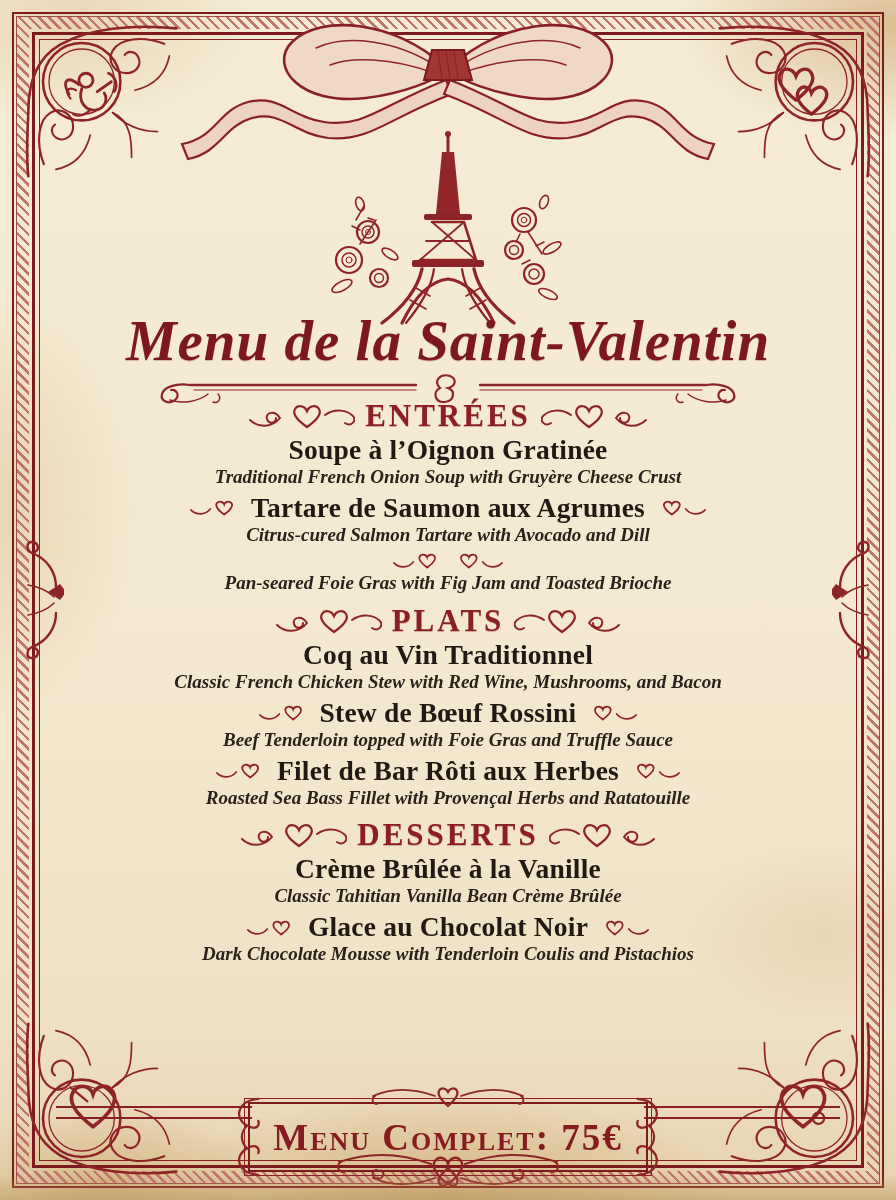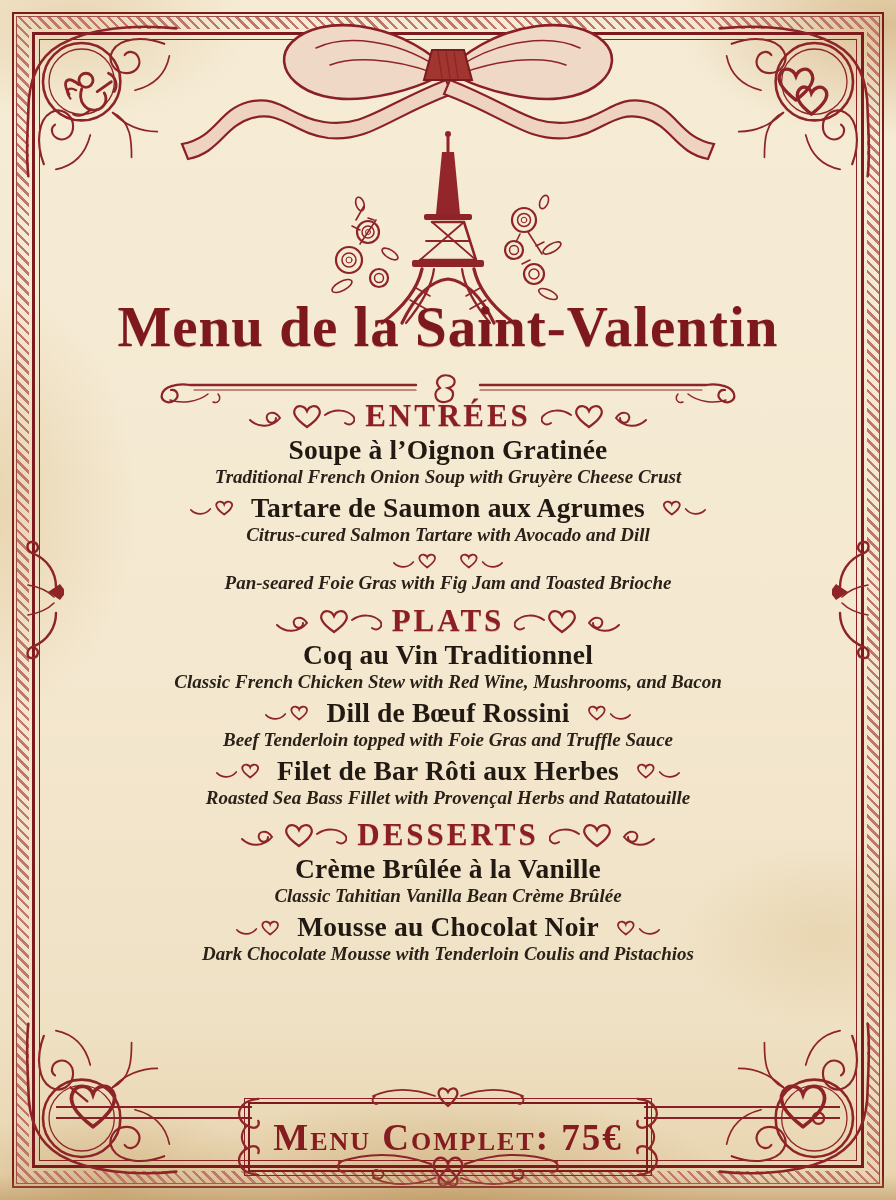--- a/index.html
+++ b/index.html
@@ -31,22 +31,22 @@
   .corner.tr{right:6px;top:6px;}  .corner.tr svg.shell{transform:scaleX(-1);}  .corner.tr svg.glyph{left:auto;right:56px;}
   .corner.bl{left:6px;bottom:6px;} .corner.bl svg.shell{transform:scaleY(-1);} .corner.bl svg.glyph{top:auto;bottom:56px;}
   .corner.br{right:6px;bottom:6px;} .corner.br svg.shell{transform:scale(-1,-1);} .corner.br svg.glyph{left:auto;right:56px;top:auto;bottom:56px;}
   .side-orn{position:absolute;top:50%;transform:translateY(-50%);pointer-events:none;}
   .side-orn.left{left:24px;}
   .side-orn.right{right:24px;transform:translateY(-50%) scaleX(-1);}
   
   .bow{position:absolute;top:14px;left:50%;transform:translateX(-50%);}
   .tower{position:absolute;top:128px;left:50%;transform:translateX(-50%);}
   
-  .title{position:absolute;top:294px;left:0;right:0;text-align:center;
-    font-weight:700;font-size:57px;letter-spacing:1px;color:#7d181d;
+  .title{position:absolute;top:308px;left:0;right:0;text-align:center;
+    font-style:italic;font-weight:700;font-size:57px;letter-spacing:1px;color:#7d181d;
     text-shadow:0 1px 0 rgba(125,24,29,.25);}
   .divider{position:absolute;top:372px;left:50%;transform:translateX(-50%);}
   .menu{position:absolute;top:394px;left:78px;right:78px;text-align:center;}
   .sec-head{display:flex;align-items:center;justify-content:center;gap:10px;margin:4px 0 2px;}
   .sec-label{font-weight:700;font-size:31px;letter-spacing:3px;color:#8c1f24;
     text-shadow:0 1px 0 rgba(140,31,36,.3);}
   .dish{margin:0 0 6px;}
   .dish-name-row{display:flex;align-items:center;justify-content:center;gap:12px;line-height:1.05;}
   .dish-name{font-size:27.5px;font-weight:700;color:#221a12;letter-spacing:.2px;}
   .dish-desc{font-size:19px;font-weight:700;font-style:italic;color:#2a2118;line-height:1.15;margin-top:1px;}
@@ -322,21 +322,21 @@
             <span class="dish-name">Coq au Vin Traditionnel</span>
           </div>
         <div class="dish-desc">Classic French Chicken Stew with Red Wine, Mushrooms, and Bacon</div>
       </div>
       <div class="dish">
         <div class="dish-name-row">
           <svg width="50" height="20" viewBox="0 0 54 20">
               <path class="st" stroke-width="1.8" d="M2,12 c6,6 15,6 21,-1"></path>
               <path class="st" stroke-width="2" d="M38,17 C31,12 28,8 30,5 C32,2 37,3 38,6 C39,3 44,2 46,5 C48,8 45,12 38,17"></path>
             </svg>
-          <span class="dish-name">Dill de Bœuf Rossini</span>
+          <span class="dish-name">Stew de Bœuf Rossini</span>
           <svg width="50" height="20" viewBox="0 0 54 20" style="transform:scaleX(-1)">
               <path class="st" stroke-width="1.8" d="M2,12 c6,6 15,6 21,-1"></path>
               <path class="st" stroke-width="2" d="M38,17 C31,12 28,8 30,5 C32,2 37,3 38,6 C39,3 44,2 46,5 C48,8 45,12 38,17"></path>
             </svg>
         </div>
         <div class="dish-desc">Beef Tenderloin topped with Foie Gras and Truffle Sauce</div>
       </div>
       <div class="dish">
         <div class="dish-name-row">
           <svg width="50" height="20" viewBox="0 0 54 20">
@@ -372,21 +372,21 @@
             <span class="dish-name">Crème Brûlée à la Vanille</span>
           </div>
         <div class="dish-desc">Classic Tahitian Vanilla Bean Crème Brûlée</div>
       </div>
       <div class="dish">
         <div class="dish-name-row">
           <svg width="50" height="20" viewBox="0 0 54 20">
               <path class="st" stroke-width="1.8" d="M2,12 c6,6 15,6 21,-1"></path>
               <path class="st" stroke-width="2" d="M38,17 C31,12 28,8 30,5 C32,2 37,3 38,6 C39,3 44,2 46,5 C48,8 45,12 38,17"></path>
             </svg>
-          <span class="dish-name">Mousse au Chocolat Noir</span>
+          <span class="dish-name">Glace au Chocolat Noir</span>
           <svg width="50" height="20" viewBox="0 0 54 20" style="transform:scaleX(-1)">
               <path class="st" stroke-width="1.8" d="M2,12 c6,6 15,6 21,-1"></path>
               <path class="st" stroke-width="2" d="M38,17 C31,12 28,8 30,5 C32,2 37,3 38,6 C39,3 44,2 46,5 C48,8 45,12 38,17"></path>
             </svg>
         </div>
         <div class="dish-desc">Dark Chocolate Mousse with Tenderloin Coulis and Pistachios</div>
       </div>
     </div>
   </div>
 

